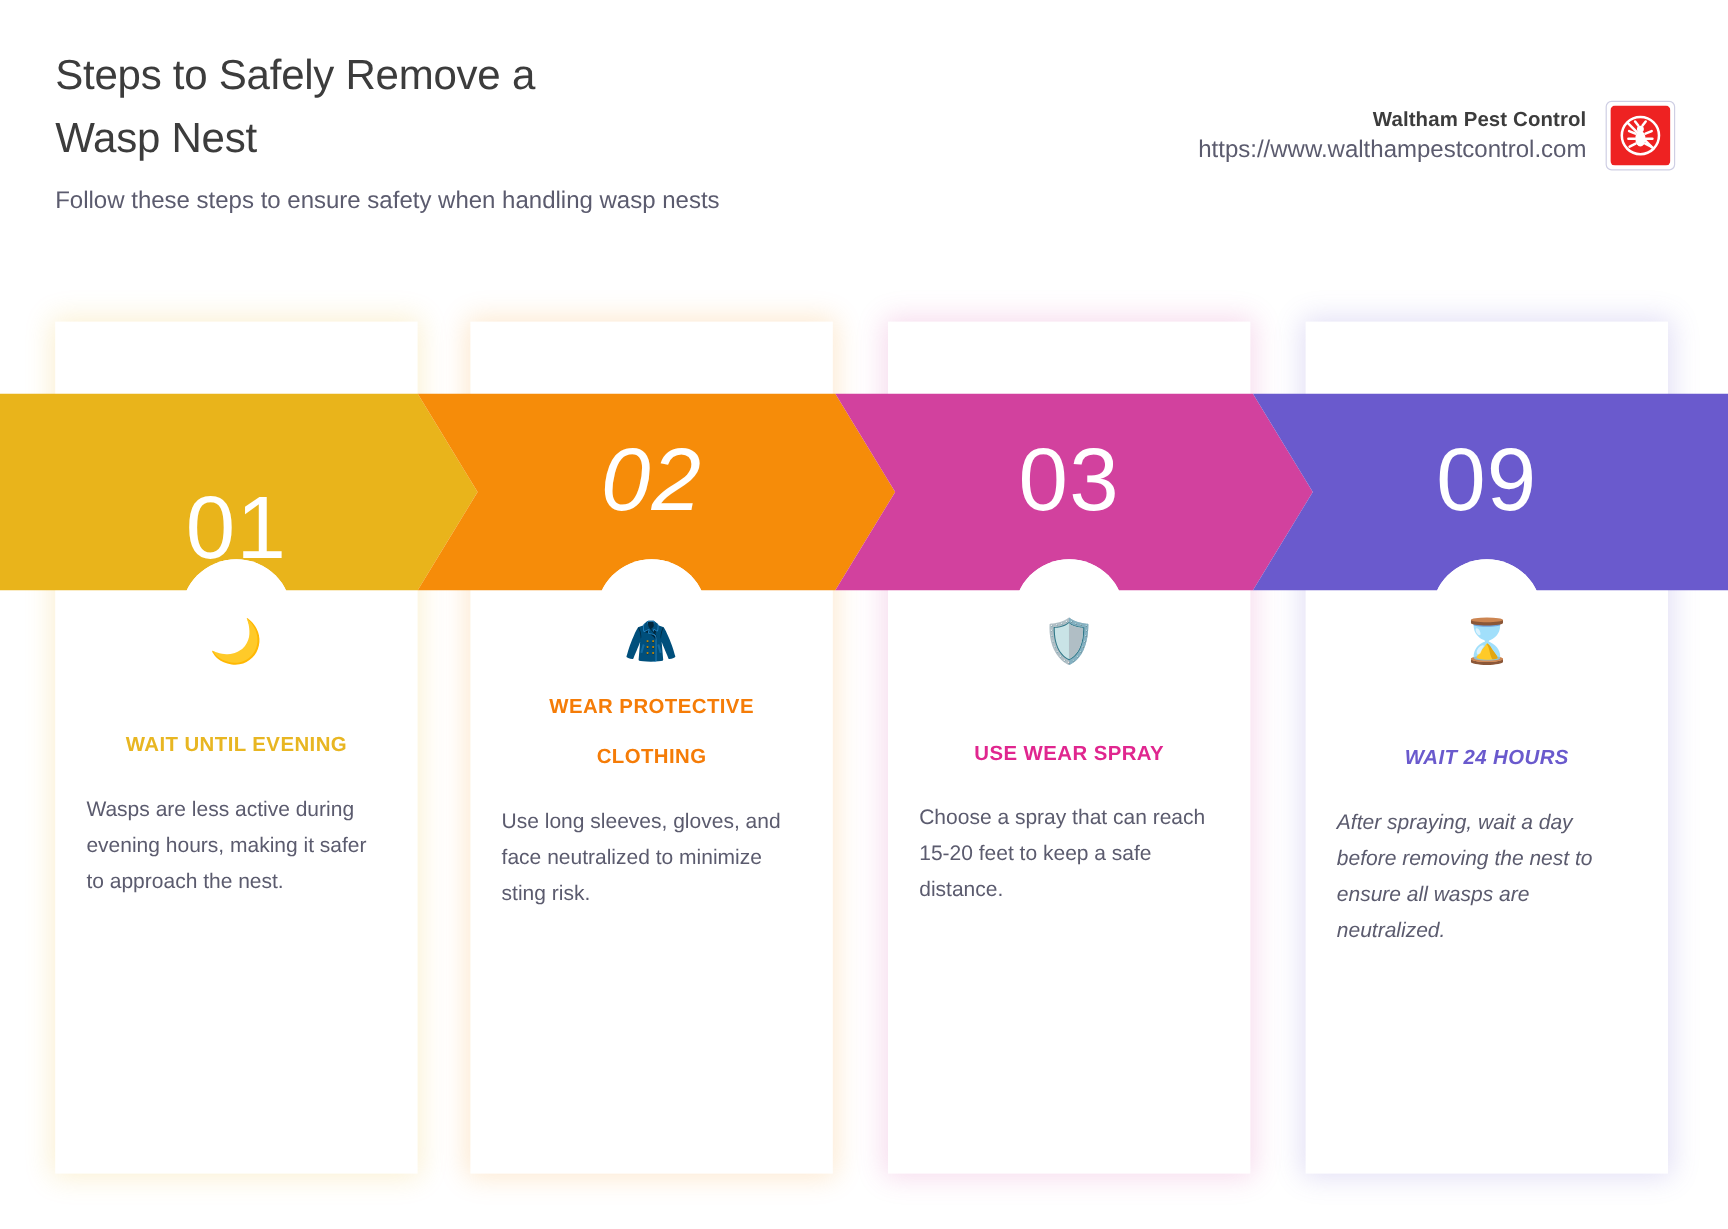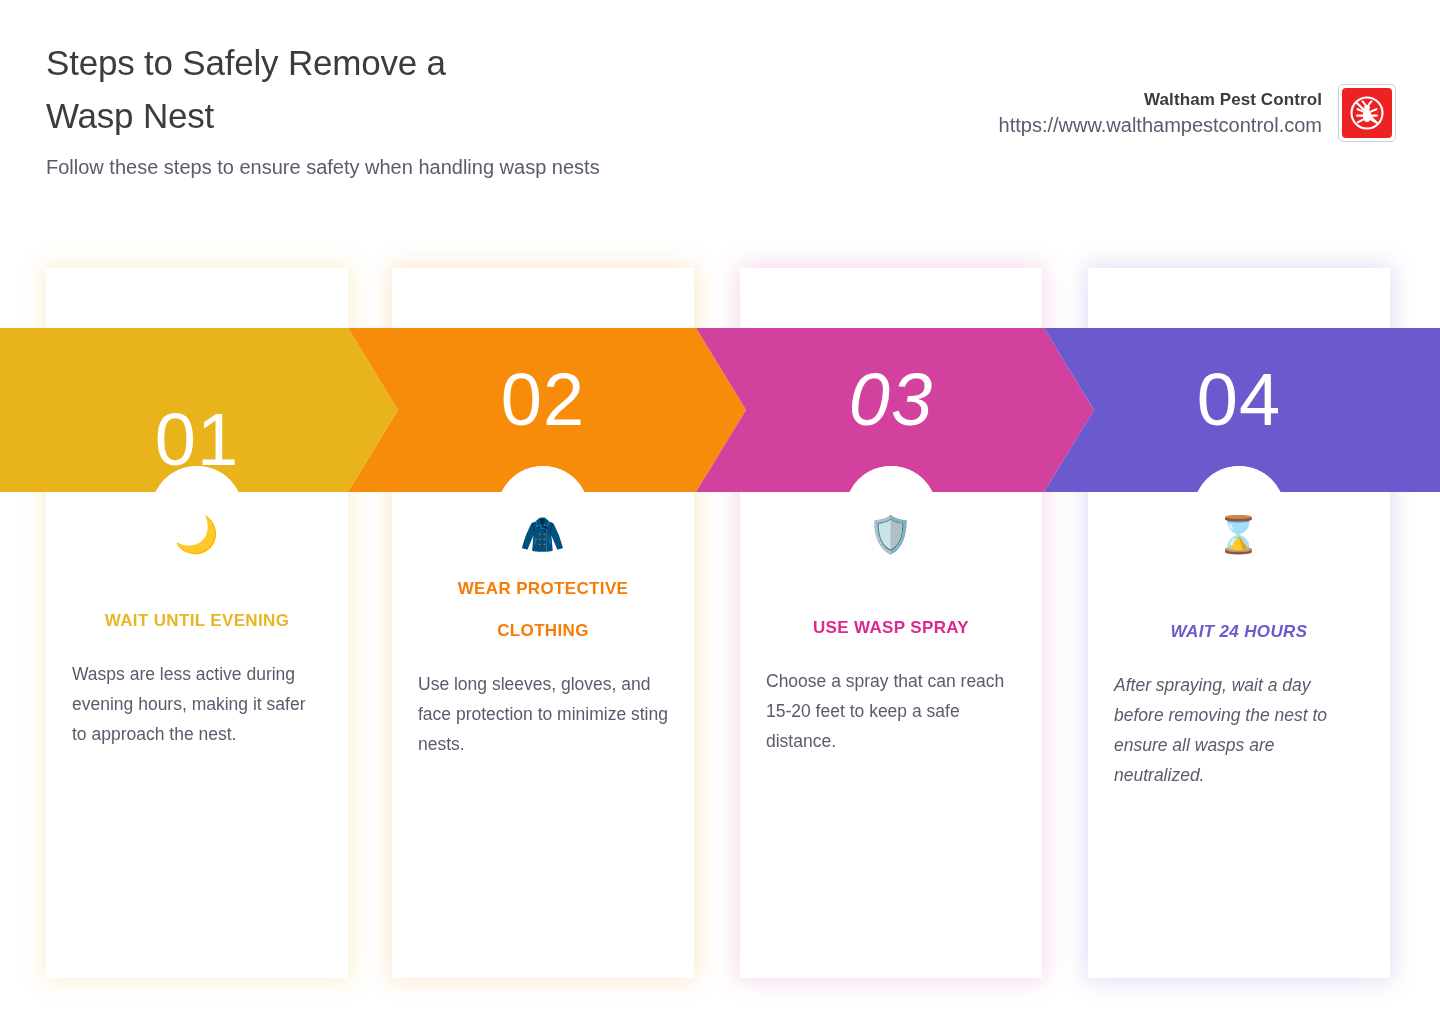--- a/index.html
+++ b/index.html
@@ -148,22 +148,22 @@
     top: 355px;
     width: 302px;
     text-align: center;
     font-size: 74px;
     line-height: 90px;
     font-weight: 300;
     color: #ffffff;
     letter-spacing: 1px;
   }
   .step-number.n1 { left: 46px; margin-top: 40px; }
-  .step-number.n2 { left: 392px; }
-  .step-number.n3 { left: 740px; font-style: italic; }
+  .step-number.n2 { left: 392px; font-style: italic; }
+  .step-number.n3 { left: 740px; }
   .step-number.n4 { left: 1088px; }
 
   
   .icon-circle {
     position: absolute;
     top: 466px;
     width: 92px;
     height: 92px;
     border-radius: 50%;
     background: #ffffff;
@@ -227,27 +227,27 @@
     <div class="card c1">
       <div class="card-body">
         <div class="card-heading">WAIT UNTIL EVENING</div>
         <div class="card-desc">Wasps are less active during evening hours, making it safer to approach the nest.</div>
       </div>
     </div>
 
     <div class="card c2">
       <div class="card-body">
         <div class="card-heading">WEAR PROTECTIVE CLOTHING</div>
-        <div class="card-desc">Use long sleeves, gloves, and face protection to minimize sting nests.</div>
+        <div class="card-desc">Use long sleeves, gloves, and face neutralized to minimize sting risk.</div>
       </div>
     </div>
 
     <div class="card c3">
       <div class="card-body">
-        <div class="card-heading">USE WASP SPRAY</div>
+        <div class="card-heading">USE WEAR SPRAY</div>
         <div class="card-desc">Choose a spray that can reach 15-20 feet to keep a safe distance.</div>
       </div>
     </div>
 
     <div class="card c4">
       <div class="card-body">
         <div class="card-heading">WAIT 24 HOURS</div>
         <div class="card-desc">After spraying, wait a day before removing the nest to ensure all wasps are neutralized.</div>
       </div>
     </div>
@@ -265,21 +265,21 @@
         <circle cx="543" cy="184" r="46"></circle>
         <circle cx="891" cy="184" r="46"></circle>
         <circle cx="1239" cy="184" r="46"></circle>
       </g>
     </svg>
   </div>
 
   <div class="step-number n1">01</div>
   <div class="step-number n2">02</div>
   <div class="step-number n3">03</div>
-  <div class="step-number n4">04</div>
+  <div class="step-number n4">09</div>
 
   <div class="icon-circle i1">
     <span class="icon-glyph">🌙</span>
   </div>
   <div class="icon-circle i2">
     <span class="icon-glyph">🧥</span>
   </div>
   <div class="icon-circle i3">
     <span class="icon-glyph">🛡️</span>
   </div>

